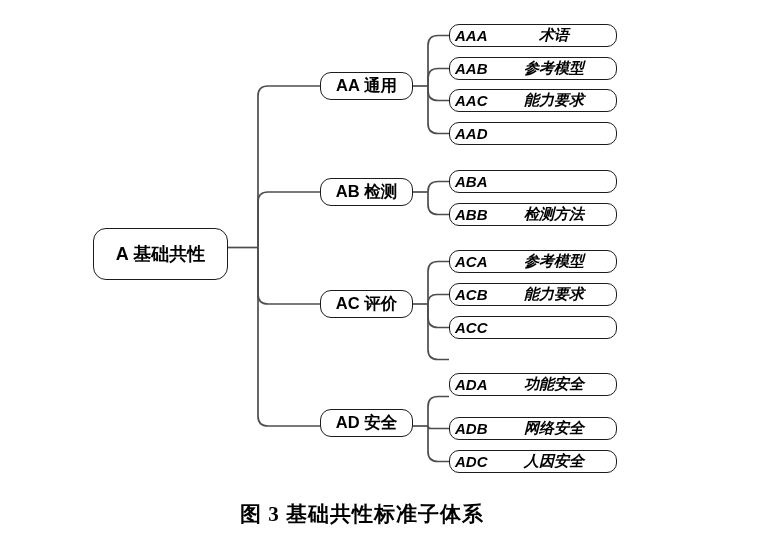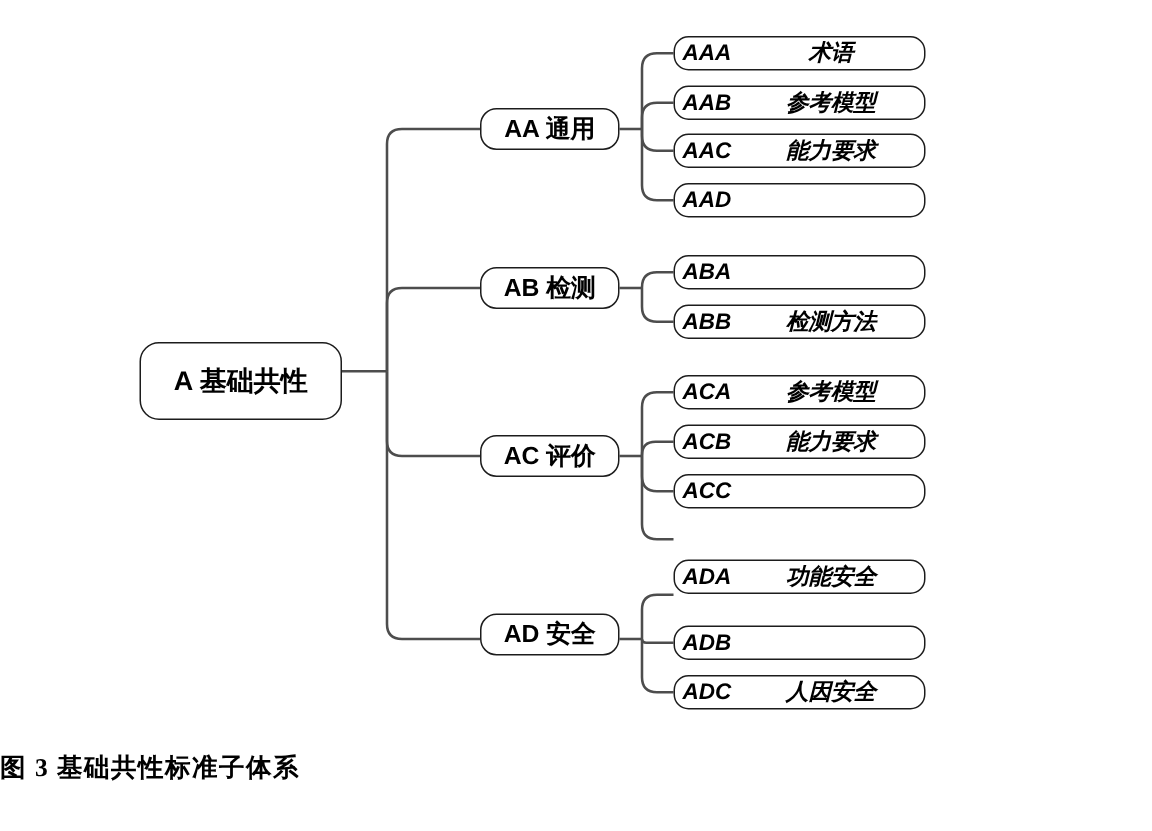--- a/index.html
+++ b/index.html
@@ -20,23 +20,23 @@
     left:320px;width:93px;height:28px;border-radius:11px;font-size:16.5px;
   }
   .leaf{
     left:449px;width:168px;height:23px;border-radius:10px;font-size:15px;
     justify-content:flex-start;
     font-style:italic;
   }
   .leaf .code{width:46px;padding-left:5px;box-sizing:border-box;text-align:left;}
   .leaf .lbl{flex:1;text-align:center;padding-right:4px;}
   .caption{
-    position:absolute;left:0;top:500px;width:724px;text-align:left;z-index:1;
+    position:absolute;left:0;top:500px;width:724px;text-align:center;z-index:1;
     font-family:"Liberation Serif","DejaVu Serif",serif;
-    font-weight:bold;font-size:17px;letter-spacing:1px;
+    font-weight:bold;font-size:21px;letter-spacing:1px;
   }
 </style>
 </head>
 <body>
 
 <div id="stage">
 
   <svg id="wires" width="768" height="554" viewBox="0 0 768 554">
     <g fill="none" stroke-width="1.7" stroke="#4d4d4d">
 
@@ -111,20 +111,21 @@
   <div class="node leaf" style="top:316px">
     <span class="code">ACC</span>
   </div>
 
   <div class="node leaf" style="top:373px">
     <span class="code">ADA</span>
     <span class="lbl">功能安全</span>
   </div>
   <div class="node leaf" style="top:417px">
     <span class="code">ADB</span>
+    <span class="lbl">网络安全</span>
   </div>
   <div class="node leaf" style="top:450px">
     <span class="code">ADC</span>
     <span class="lbl">人因安全</span>
   </div>
 
   <div class="caption">图 3 基础共性标准子体系</div>
 </div>
 
 </body></html>

